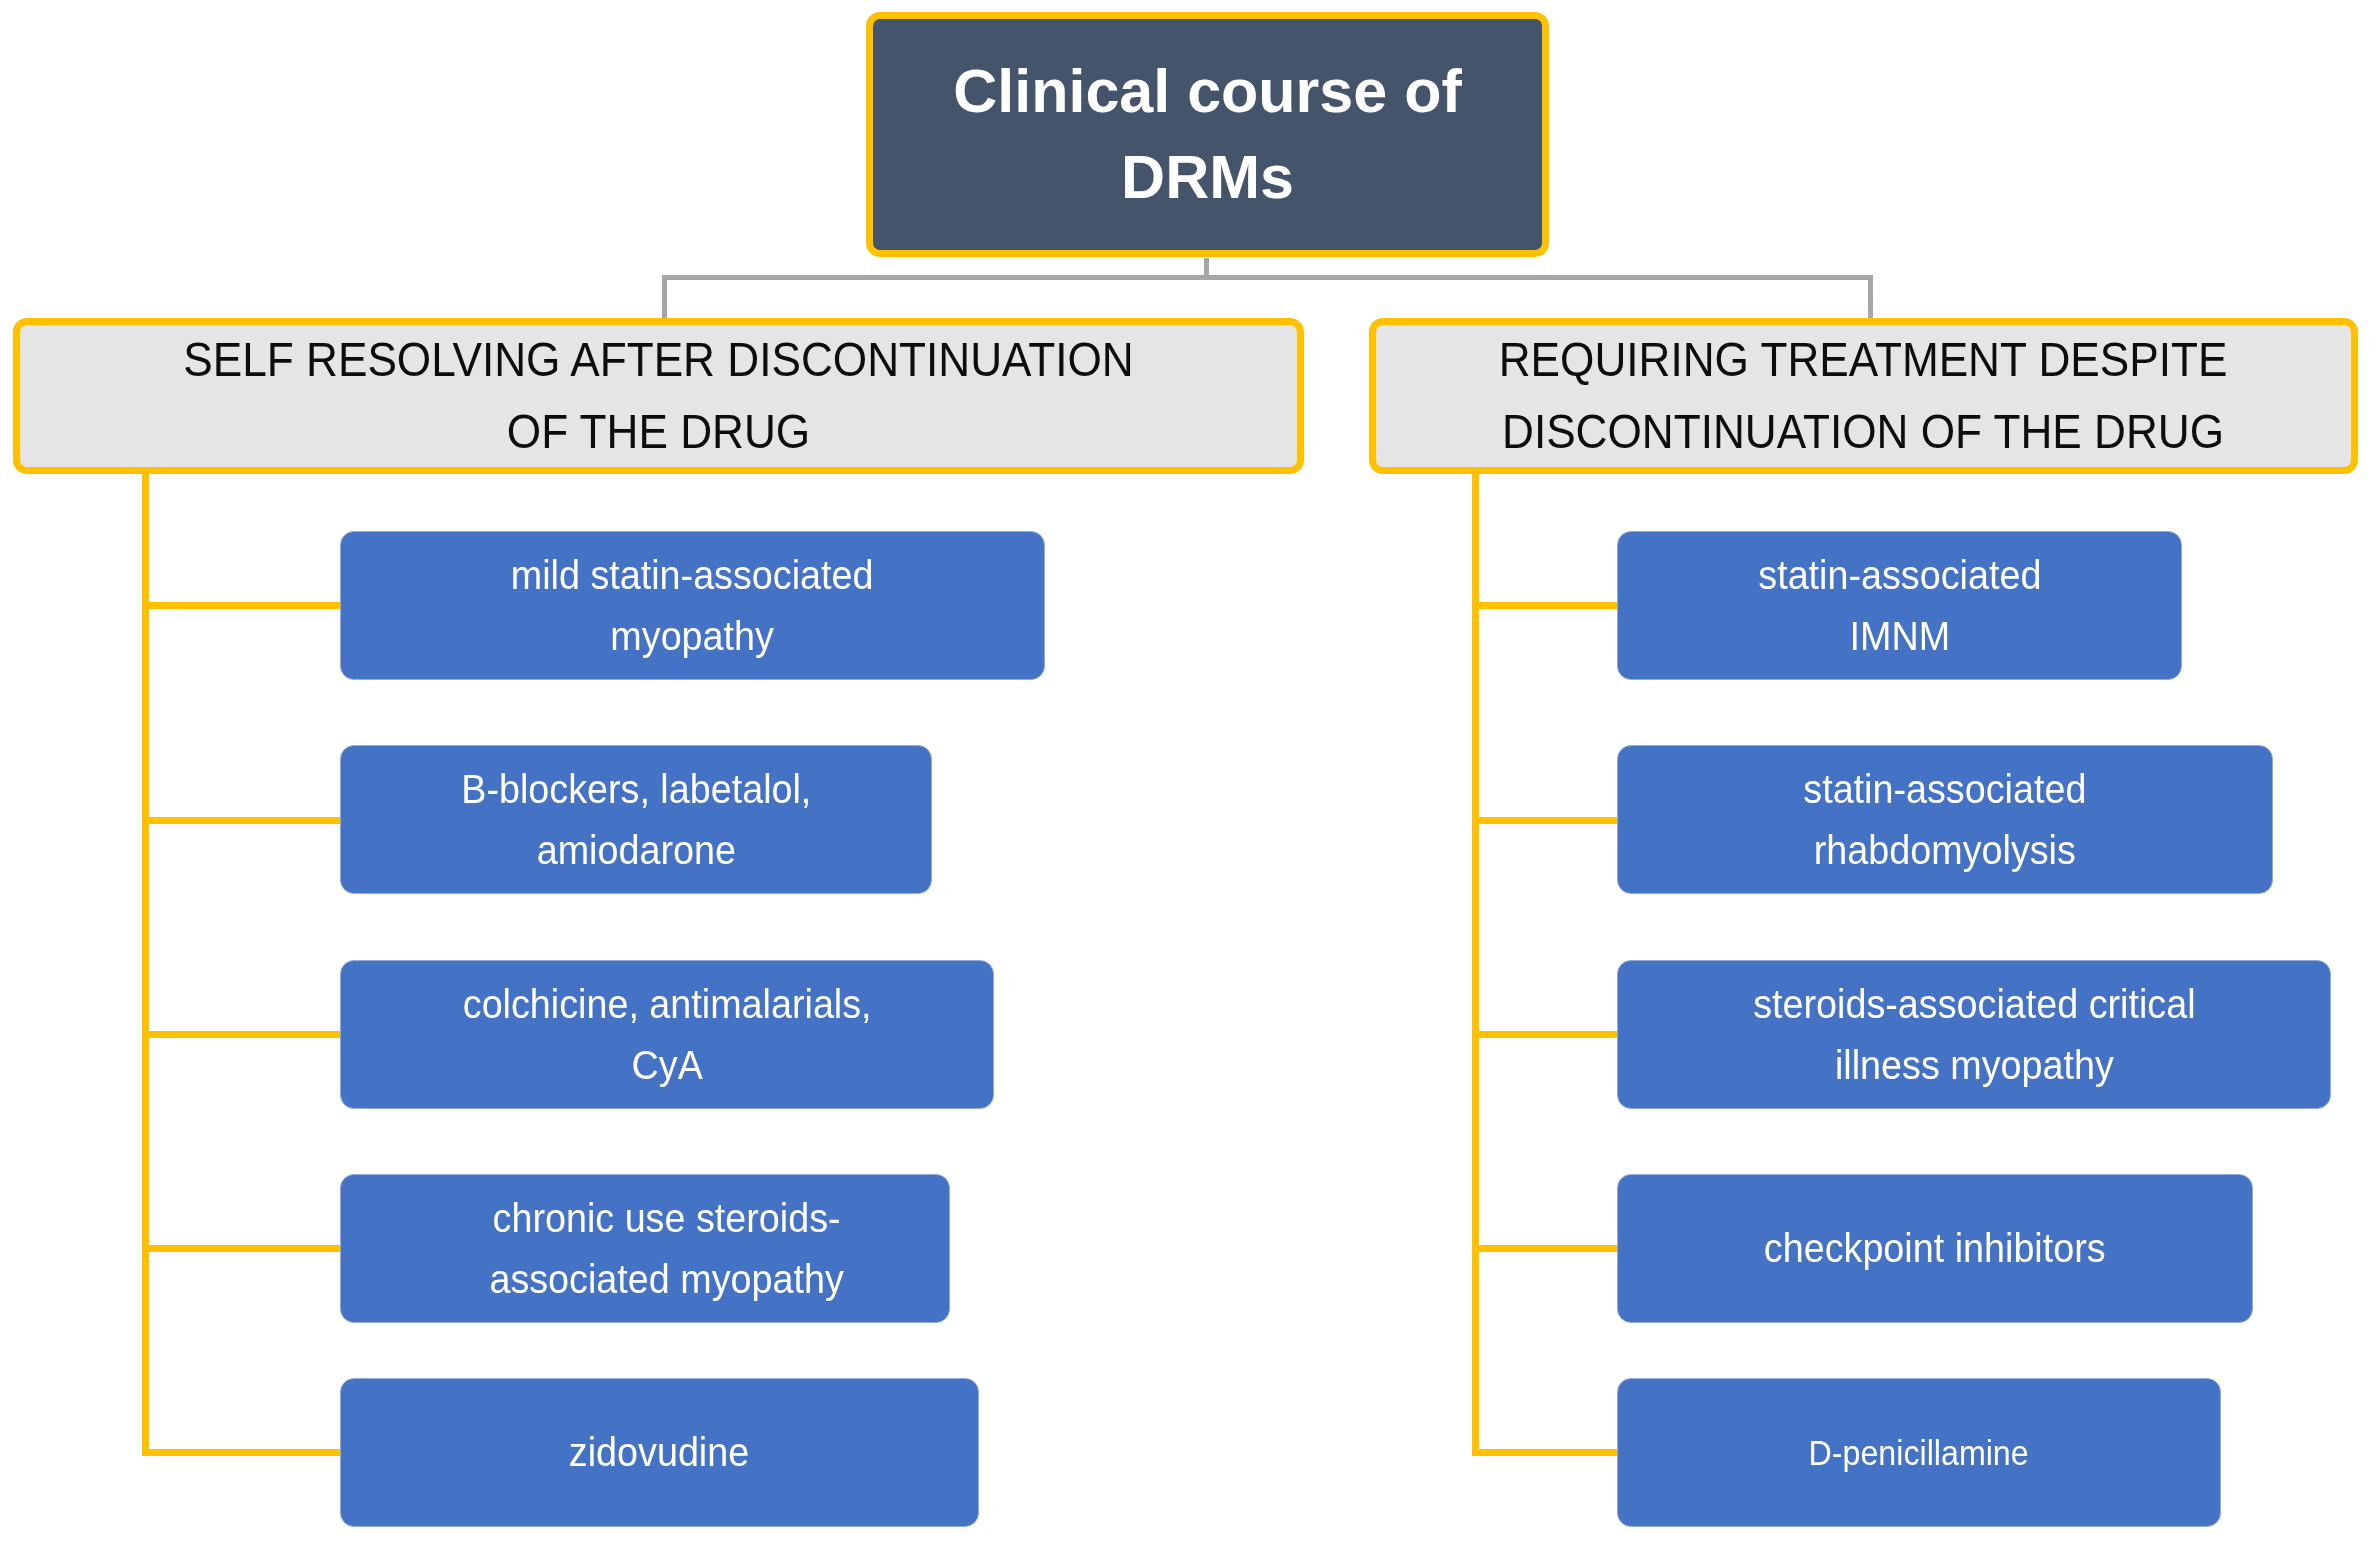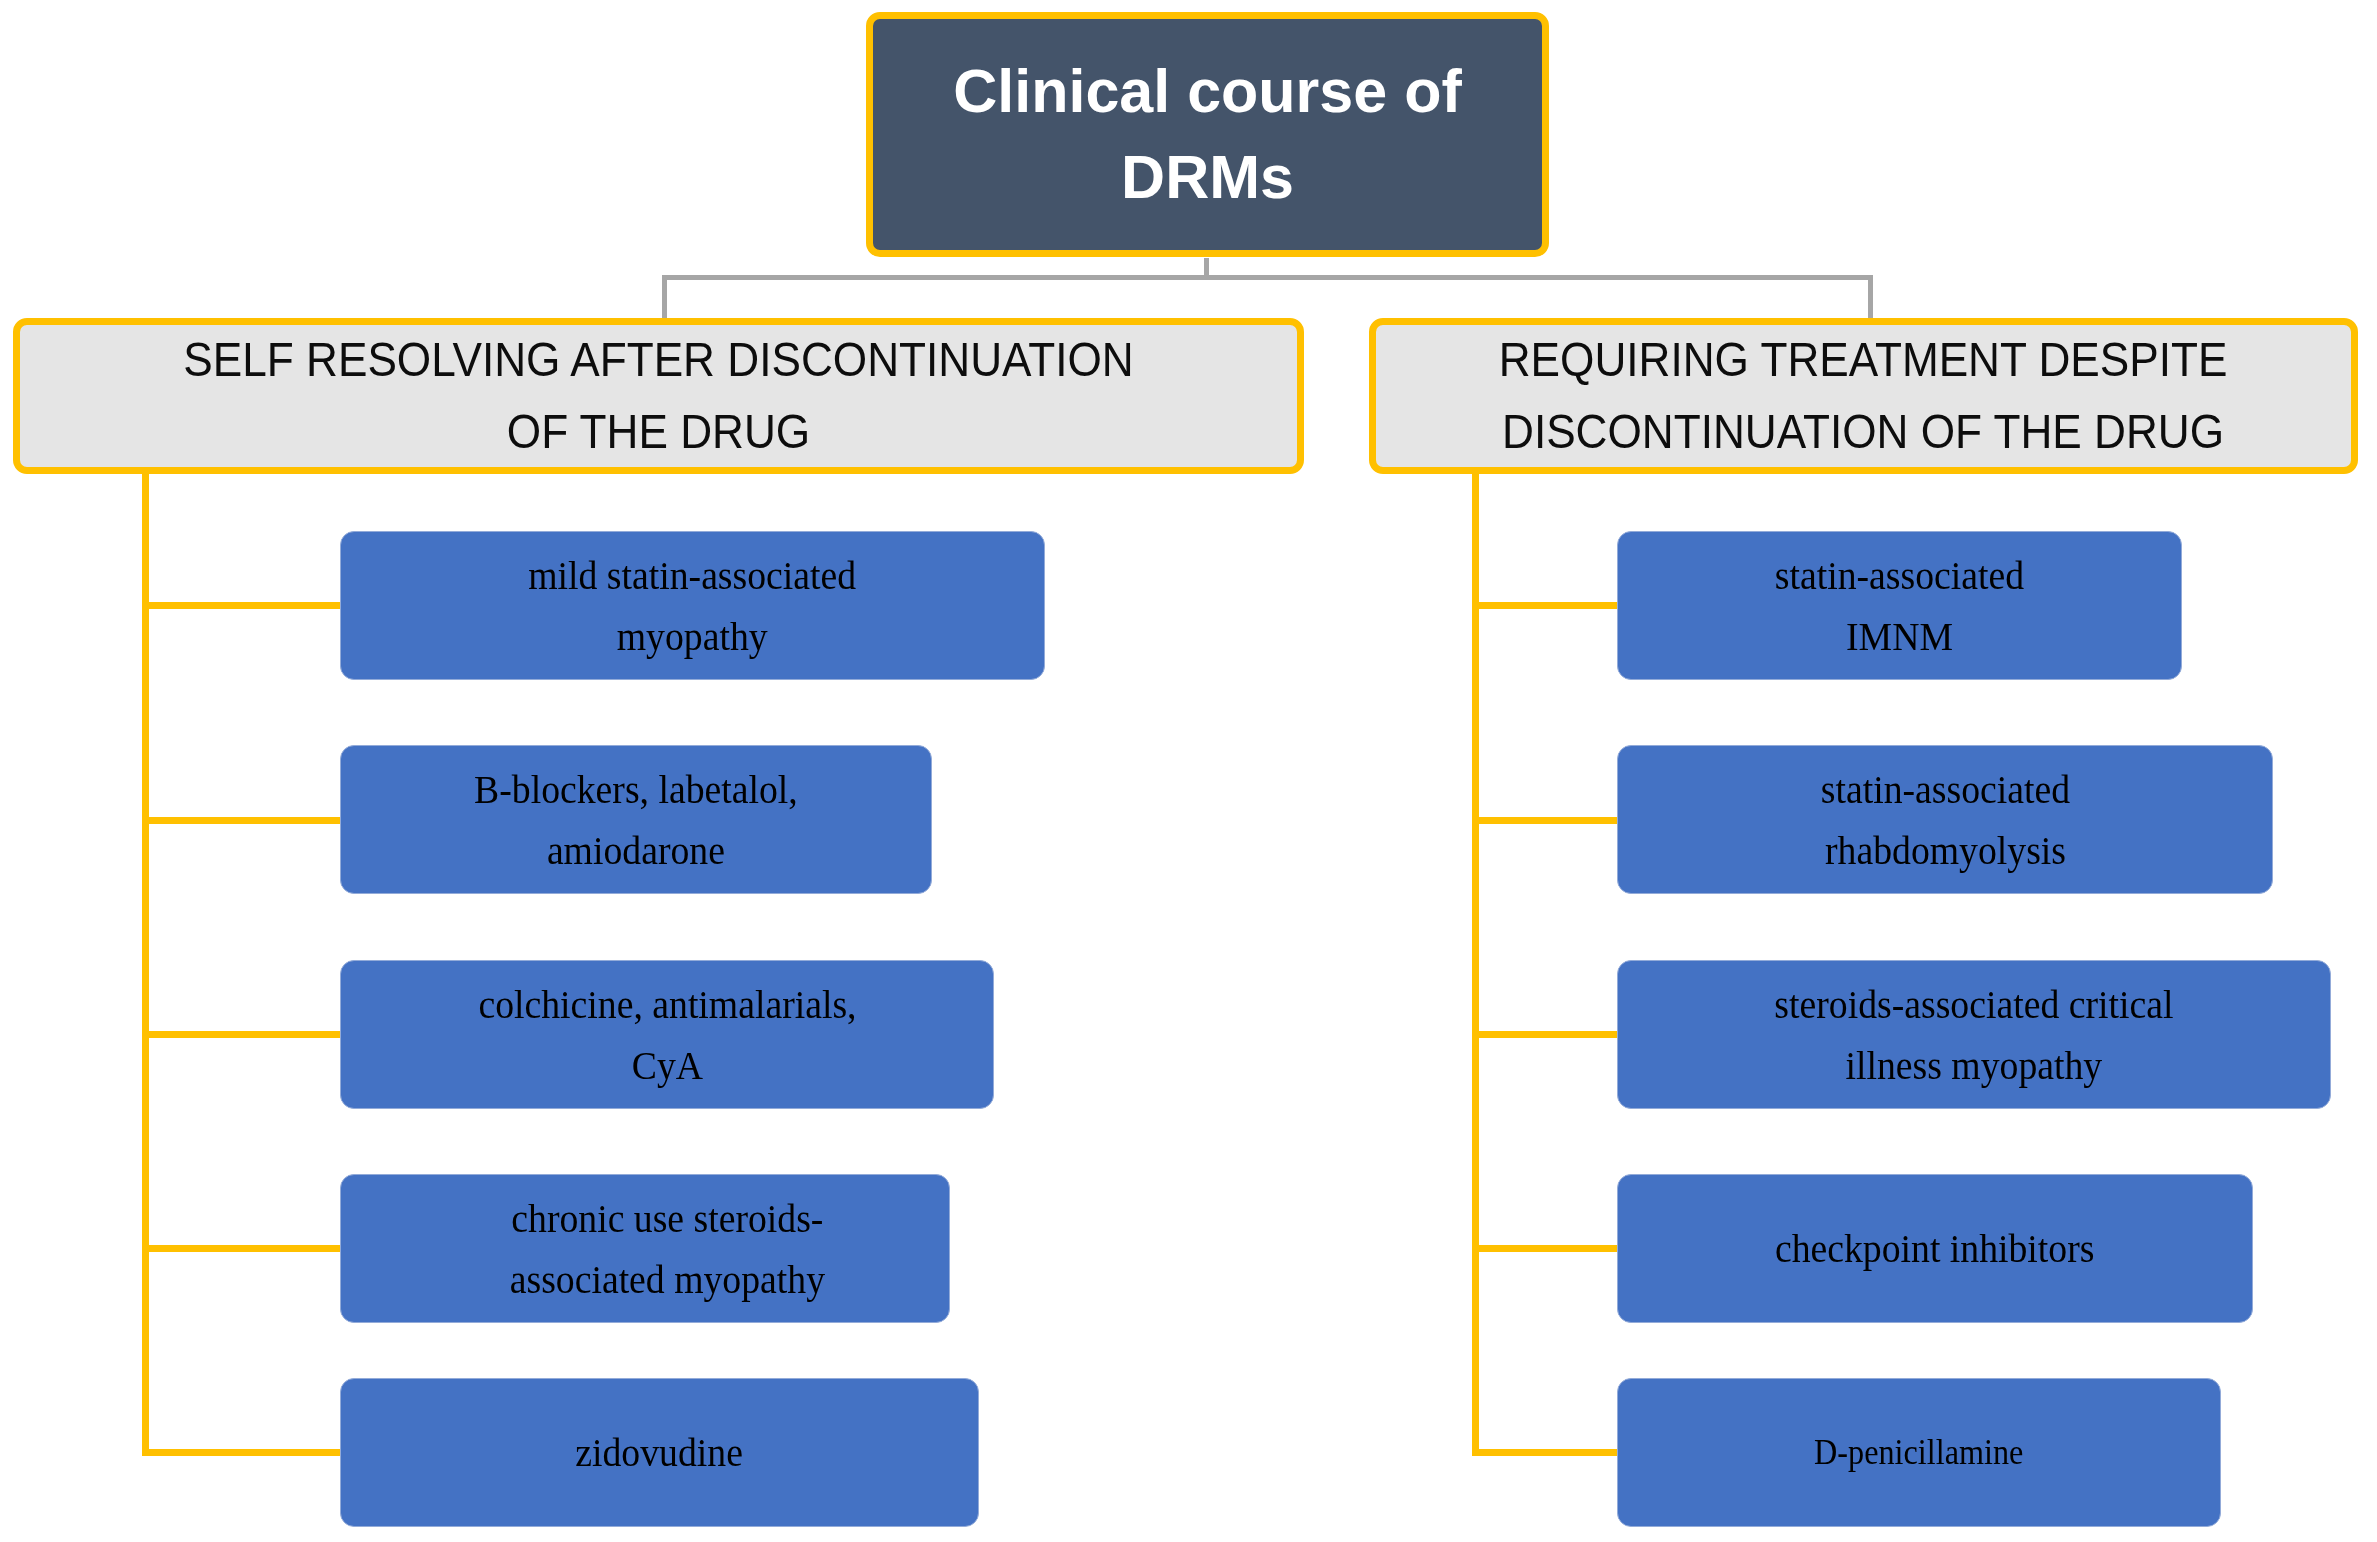--- a/index.html
+++ b/index.html
@@ -46,25 +46,24 @@
     font-weight: 400;
     line-height: 1.50;
   }
   .branch.left  { left: 13px;   top: 318px; width: 1291px; height: 156px; }
   .branch.right { left: 1369px; top: 318px; width: 989px; height: 156px; }
 
   
   .leaf {
     background: #4472C4;
     border: 1.9px solid #93abd9;
-    color: #000000;
+    color: #ffffff;
     font-size: 41px;
     font-weight: 400;
     line-height: 1.48;
-    font-family: Liberation Serif, serif;
   }
   .leaf.l1 { left: 340px;  top: 531px;  width: 705px; height: 149px; }
   .leaf.l2 { left: 340px;  top: 745px; width: 592px; height: 149px; }
   .leaf.l3 { left: 340px;  top: 960px; width: 654px; height: 149px; }
   .leaf.l4 { left: 340px;  top: 1174px; width: 610px;  height: 149px; padding-left: 44px; }
   .leaf.l5 { left: 340px;  top: 1378px; width: 639px;  height: 149px; }
   .leaf.r1 { left: 1617px; top: 531px;  width: 565px;  height: 149px; }
   .leaf.r2 { left: 1617px; top: 745px; width: 656px; height: 149px; }
   .leaf.r3 { left: 1617px; top: 960px; width: 714px; height: 149px; }
   .leaf.r4 { left: 1617px; top: 1174px; width: 636px;  height: 149px; justify-content: center; }

